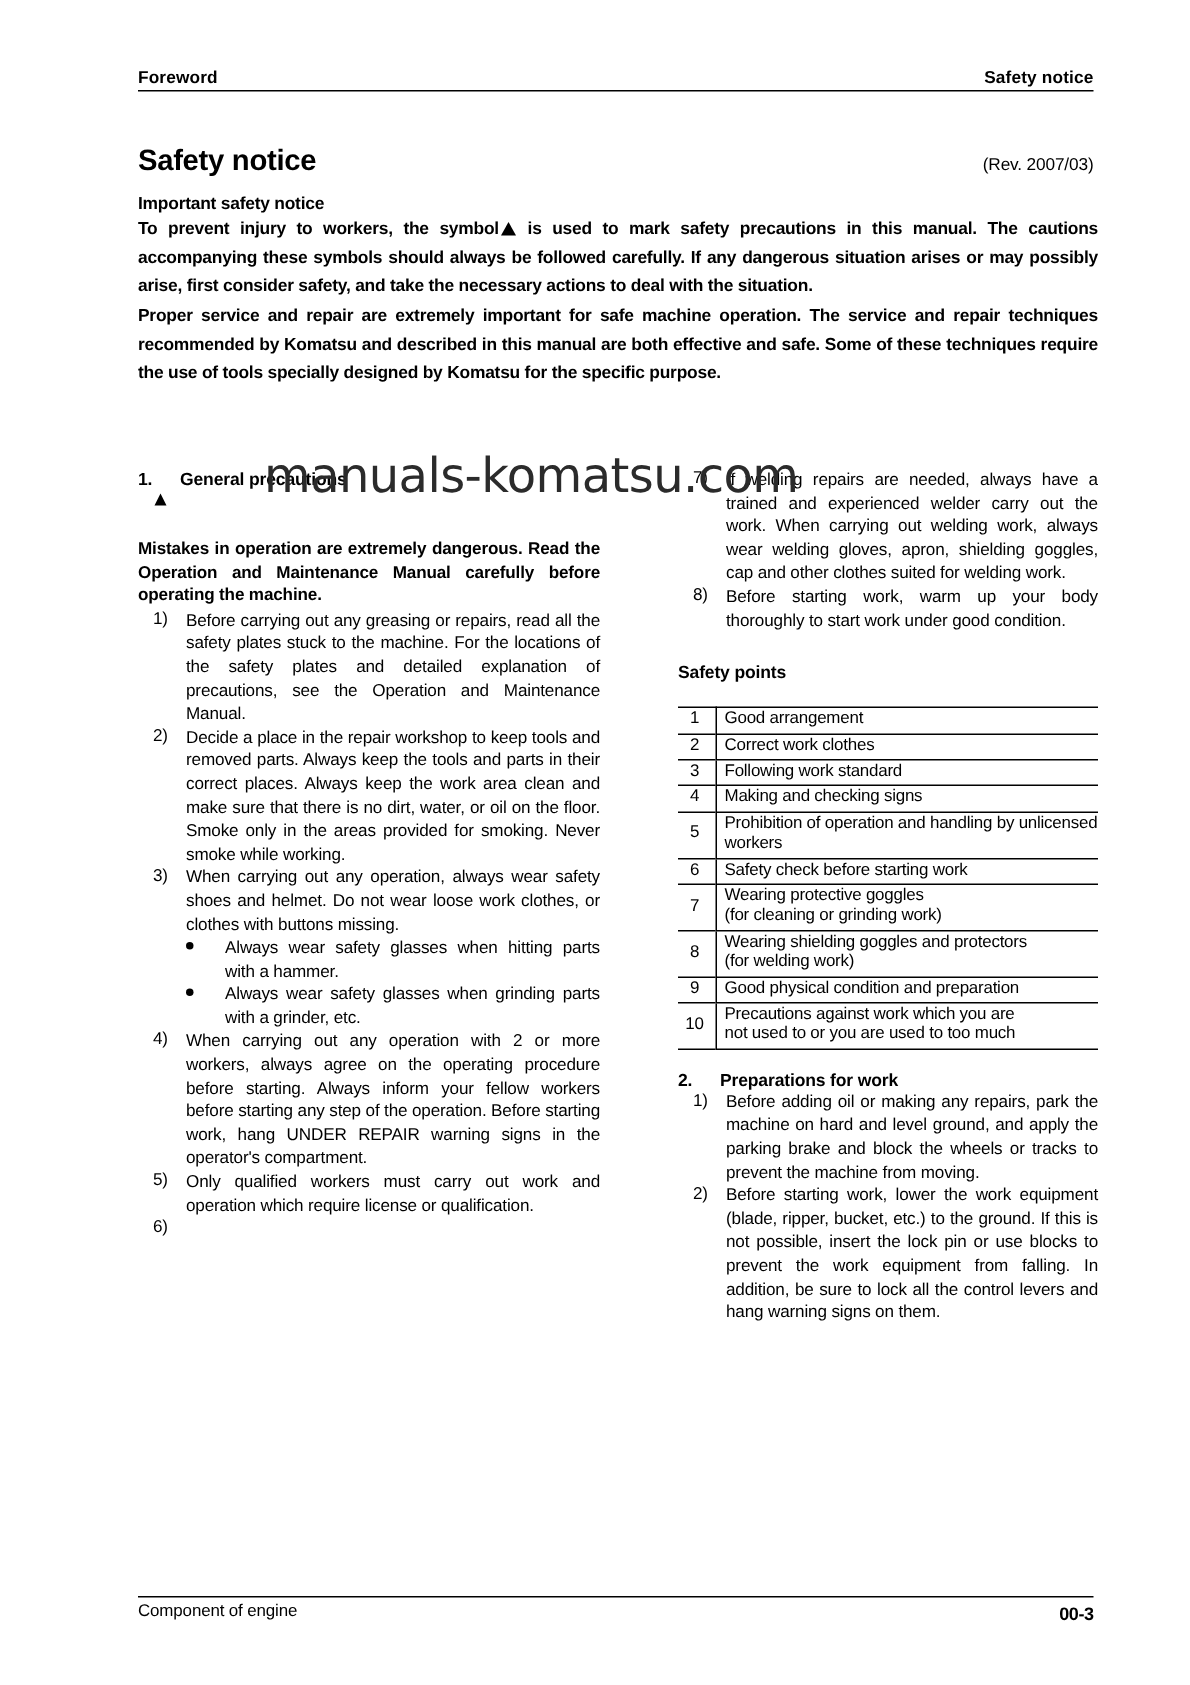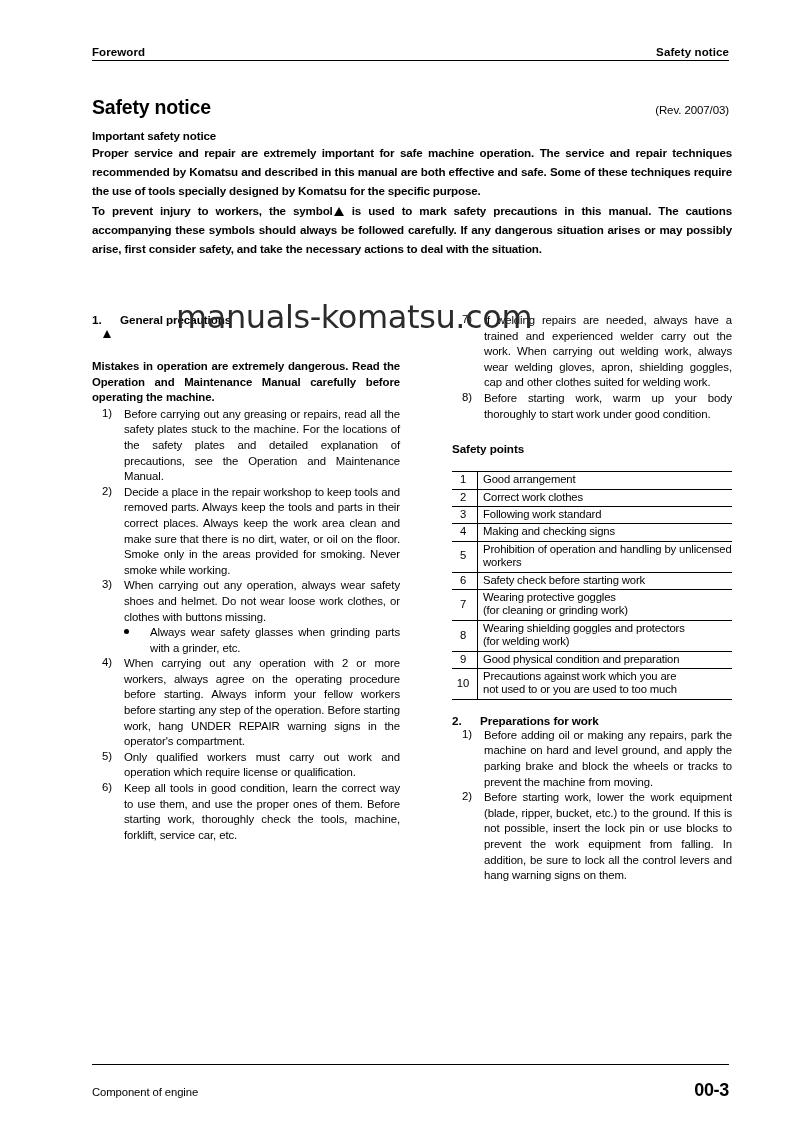--- a/index.html
+++ b/index.html
@@ -211,28 +211,28 @@
   
   .footer {
     position: absolute;
     left: 92px;
     top: 1064px;
     width: 637px;
     display: flex;
     justify-content: space-between;
     align-items: flex-end;
     border-top: 1.6px solid #000;
-    padding-top: 12px;
+    padding-top: 1px;
   }
   .footer-left {
     font-size: 11.3px;
     letter-spacing: -0.1px;
   }
   .footer-page {
-    font-size: 18px;
+    font-size: 12px;
     font-weight: bold;
     letter-spacing: -0.3px;
     position: relative;
     top: 3px;
   }
 
   
   .watermark {
     position: absolute;
     left: 176px;
@@ -255,22 +255,22 @@
     <span>Safety notice</span>
   </div>
 
   <div class="title-row">
     <div class="doc-title">Safety notice</div>
     <div class="doc-rev">(Rev. 2007/03)</div>
   </div>
 
   <div class="intro">
     <div class="lede">Important safety notice</div>
+    <p><span>To prevent injury to workers, the symbol</span><span class="tri"></span> <span>is used to mark safety precautions in this manual. The cautions accompanying these symbols should always be followed carefully. If any dangerous situation arises or may possibly arise, first consider safety, and take the necessary actions to deal with the situation.</span></p>
     <p>Proper service and repair are extremely important for safe machine operation. The service and repair techniques recommended by Komatsu and described in this manual are both effective and safe. Some of these techniques require the use of tools specially designed by Komatsu for the specific purpose.</p>
-    <p><span>To prevent injury to workers, the symbol</span><span class="tri"></span> <span>is used to mark safety precautions in this manual. The cautions accompanying these symbols should always be followed carefully. If any dangerous situation arises or may possibly arise, first consider safety, and take the necessary actions to deal with the situation.</span></p>
   </div>
 
   <div class="col col-left">
 
     <div class="sec">
       <div class="sec-num">1.</div>
       <div class="sec-title">General precautions</div>
     </div>
 
     <div class="warn">
@@ -286,39 +286,42 @@
     <div class="li">
       <div class="li-mark">2)</div>
       <div class="li-body">Decide a place in the repair workshop to keep tools and removed parts. Always keep the tools and parts in their correct places. Always keep the work area clean and make sure that there is no dirt, water, or oil on the floor. Smoke only in the areas provided for smoking. Never smoke while working.</div>
     </div>
 
     <div class="li">
       <div class="li-mark">3)</div>
       <div class="li-body">When carrying out any operation, always wear safety shoes and helmet. Do not wear loose work clothes, or clothes with buttons missing.</div>
     </div>
 
+    <div class="sub">
+      <div class="sub-mark"><span class="dot"></span></div>
+      <div class="sub-body">Always wear safety glasses when hitting parts with a hammer.</div>
+    </div>
 
     <div class="sub">
       <div class="sub-mark"><span class="dot"></span></div>
       <div class="sub-body">Always wear safety glasses when grinding parts with a grinder, etc.</div>
     </div>
 
     <div class="li">
       <div class="li-mark">4)</div>
       <div class="li-body">When carrying out any operation with 2 or more workers, always agree on the operating procedure before starting. Always inform your fellow workers before starting any step of the operation. Before starting work, hang UNDER REPAIR warning signs in the operator's compartment.</div>
     </div>
 
     <div class="li">
       <div class="li-mark">5)</div>
       <div class="li-body">Only qualified workers must carry out work and operation which require license or qualification.</div>
     </div>
 
     <div class="li">
       <div class="li-mark">6)</div>
-      <div class="li-body">Keep all tools in good condition, learn the correct way to use them, and use the proper ones of them. Before starting work, thoroughly check the tools, machine, forklift, service car, etc.</div>
     </div>
 
   </div>
 
   <div class="col col-right">
 
     <div class="li">
       <div class="li-mark">7)</div>
       <div class="li-body">If welding repairs are needed, always have a trained and experienced welder carry out the work. When carrying out welding work, always wear welding gloves, apron, shielding goggles, cap and other clothes suited for welding work.</div>
     </div>

